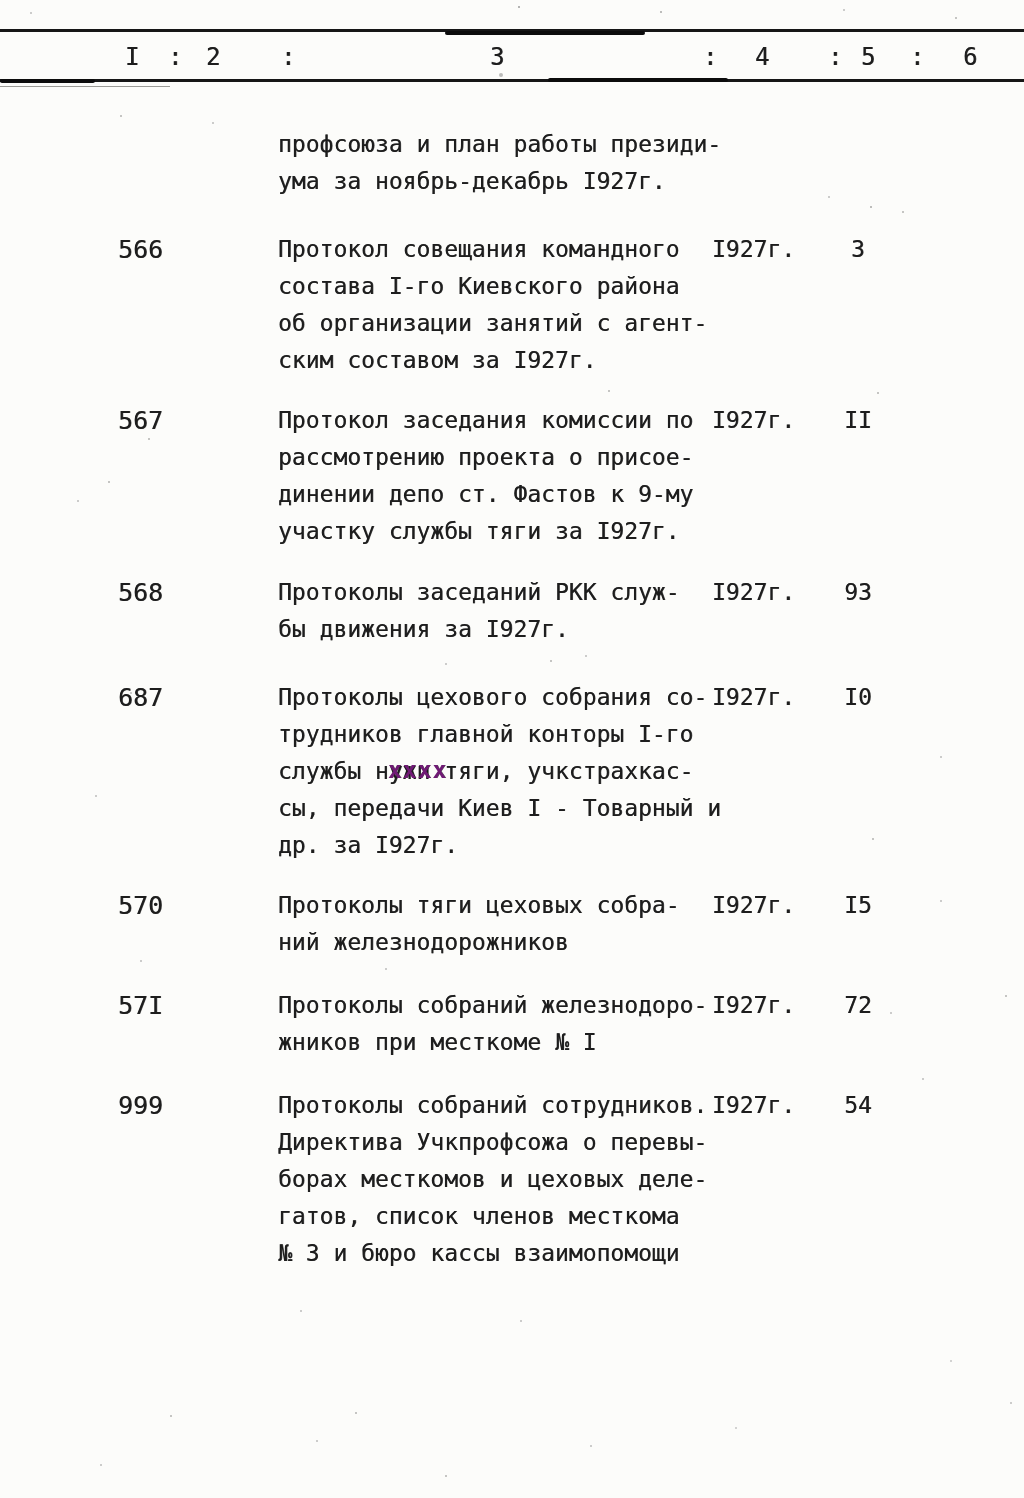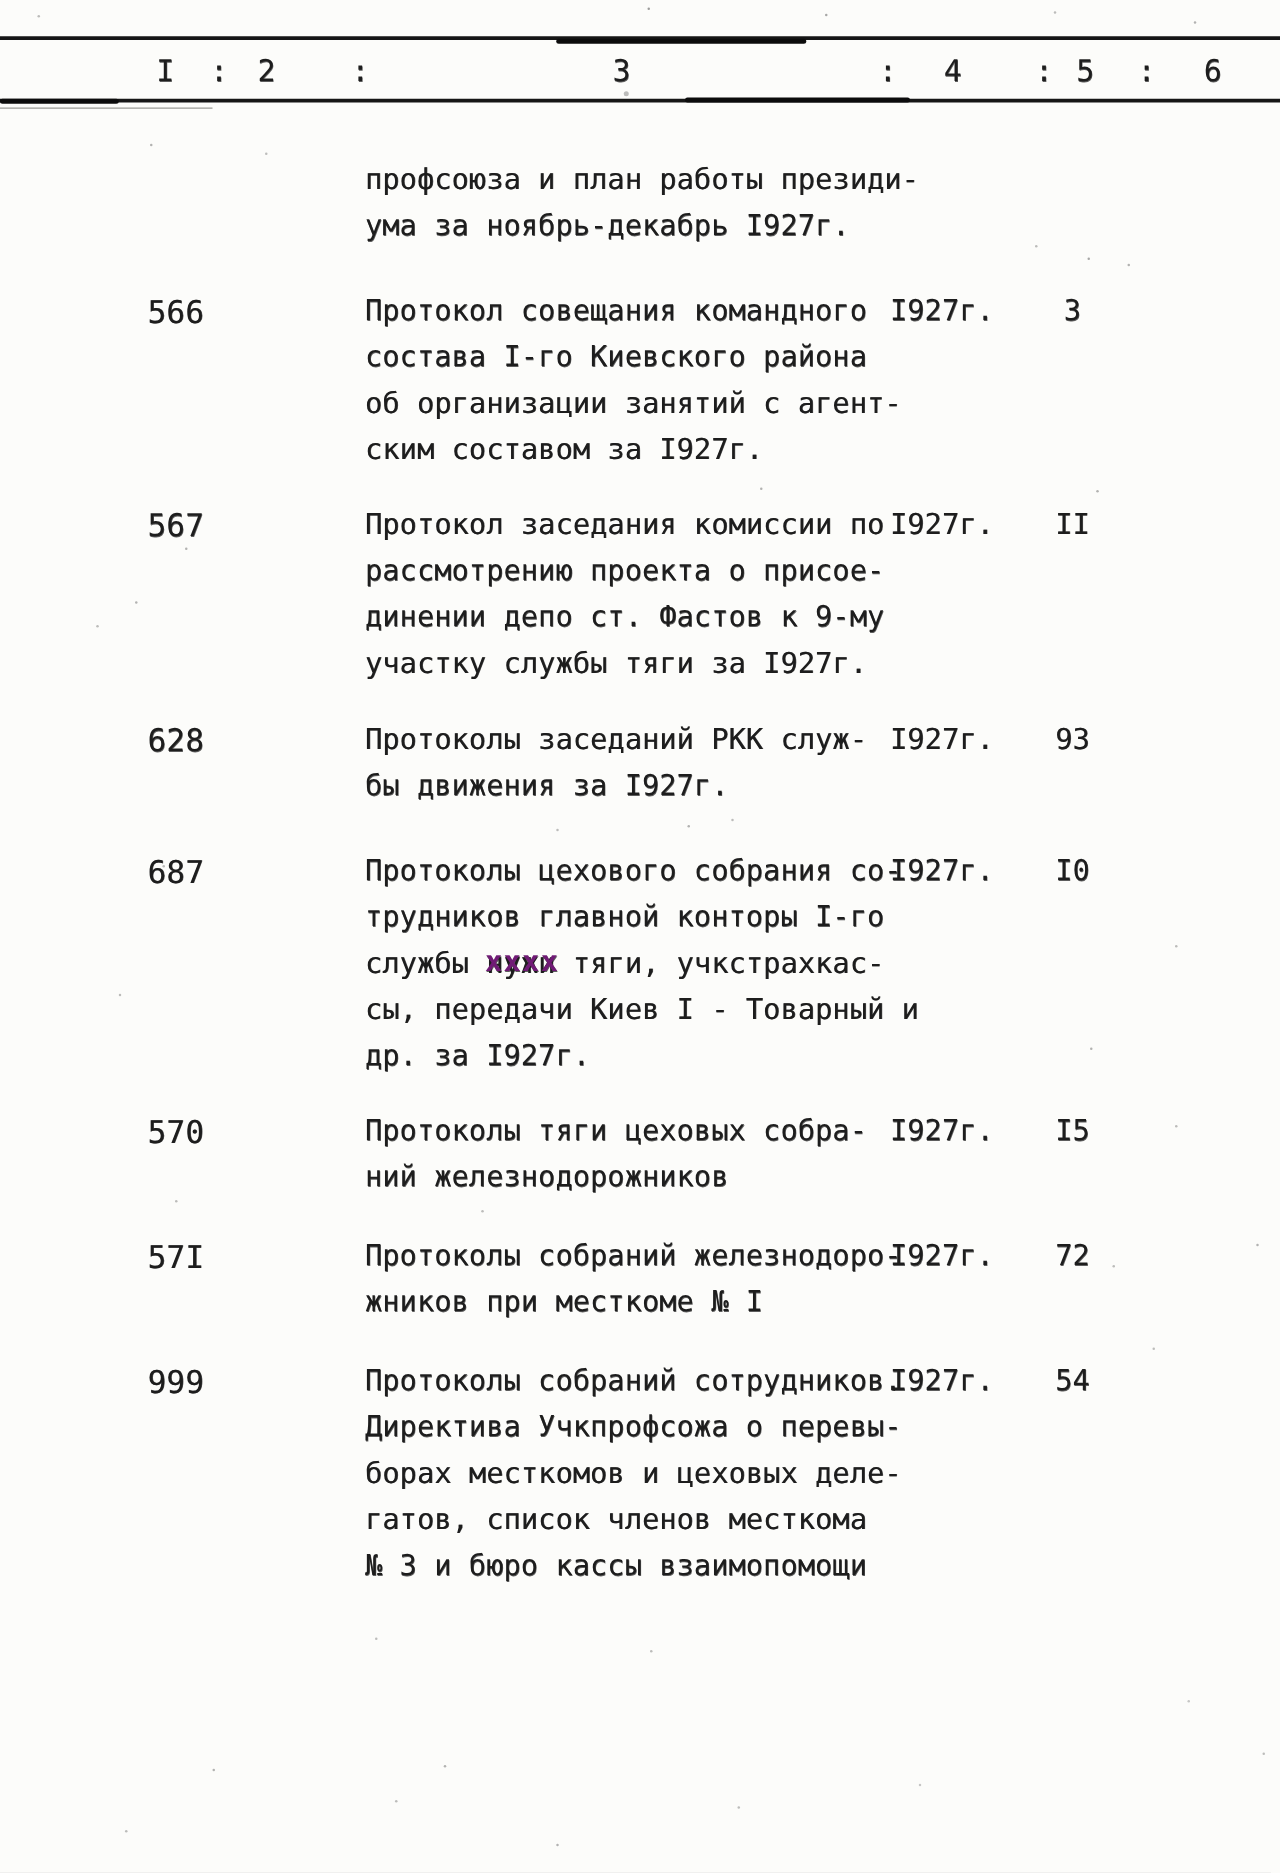--- a/index.html
+++ b/index.html
@@ -26,21 +26,21 @@
     line-height: 26px;
   }
 
   
   .entry { position: absolute; left: 0; width: 1024px; }
   .num {
     position: absolute; left: 118px; top: 0;
     font-size: 25px; line-height: 37px;
   }
   .desc {
-    position: absolute; left: 292px; top: 0; width: 452px;
+    position: absolute; left: 278px; top: 0; width: 452px;
     font-size: 23px; line-height: 37px;
     white-space: pre-line;
   }
   .date {
     position: absolute; left: 712px; top: 0;
     font-size: 23px; line-height: 37px;
   }
   .pages {
     position: absolute; left: 823px; top: 0; width: 70px;
     text-align: center;
@@ -101,21 +101,21 @@
     <span class="num">567</span>
     <div class="desc">Протокол заседания комиссии по
 рассмотрению проекта о присое-
 динении депо ст. Фастов к 9-му
 участку службы тяги за I927г.</div>
     <span class="date">I927г.</span>
     <span class="pages">II</span>
   </div>
 
   <div class="entry" style="top:574px;">
-    <span class="num">628</span>
+    <span class="num">568</span>
     <div class="desc">Протоколы заседаний РКК служ-
 бы движения за I927г.</div>
     <span class="date">I927г.</span>
     <span class="pages">93</span>
   </div>
 
   <div class="entry" style="top:679px;">
     <span class="num">687</span>
     <div class="desc">Протоколы цехового собрания со-
 трудников главной конторы I-го

